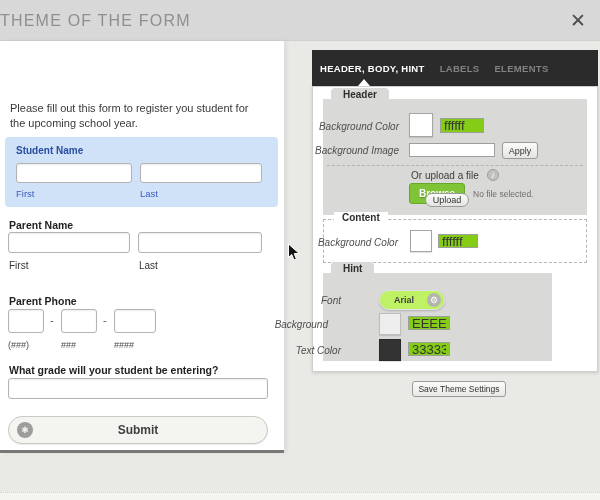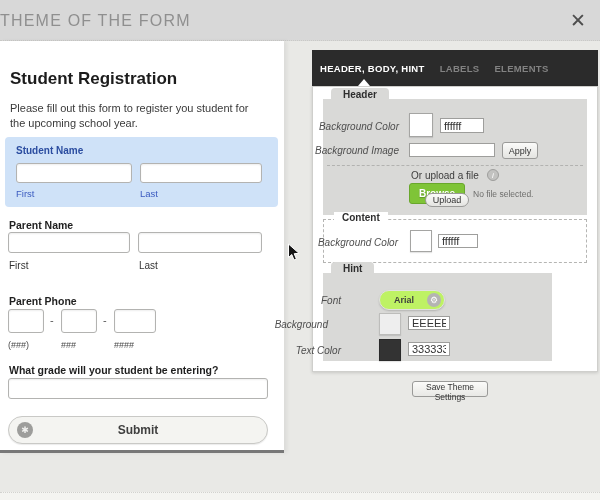--- a/index.html
+++ b/index.html
@@ -80,21 +80,21 @@
   .lbl-font      { right:211px; top:22px; }
   .lbl-hintbg    { right:224px; top:46px; }
   .lbl-textcolor { right:211px; top:72px; }
 
   .swatch { position:absolute; border:1px solid #a5a5a3; background:#fff; box-shadow:0 1px 1px rgba(0,0,0,0.1); cursor:pointer; }
   .sw-header   { left:86px; top:14px; width:24px; height:24px; }
   .sw-content  { left:86px; top:10px; width:22px; height:22px; }
   .sw-hintbg   { left:56px; top:40px; width:22px; height:22px; border-color:#bdbdbb; }
   .sw-textcolor{ left:56px; top:66px; width:22px; height:22px; border-color:#2a2a2a; }
 
-  .hex { position:absolute; border:1px solid #9e9e9c; background:#ffffff; font-size:11px; color:#333; padding:0 3px;
+  .hex { position:absolute; border:1px solid #9e9e9c; background:#84cc16; font-size:13px; color:#333; padding:0 3px;
          font-family:"Liberation Sans", sans-serif; }
   .hex-header   { left:117px; top:19px; width:44px; height:15px; }
   .hex-content  { left:114px; top:14px; width:40px; height:14px; }
   .hex-hintbg   { left:85px;  top:43px; width:42px; height:14px; }
   .hex-textcolor{ left:85px;  top:69px; width:42px; height:14px; }
 
   .img-input { position:absolute; left:86px; top:44px; width:86px; height:14px; border:1px solid #9e9e9c;
                background:#fff; font-size:9px; padding:0 3px; }
   .mini-btn { position:absolute; font-size:9px; color:#333; border:1px solid #9a9a98; border-radius:3px;
               background:linear-gradient(#fbfbf9,#e4e4e1); cursor:pointer; font-family:"Liberation Sans", sans-serif; }
@@ -109,40 +109,39 @@
                 border:1px solid #69a72c; border-radius:3px; color:#fff; font-weight:bold; font-size:10px;
                 text-align:center; line-height:20px; text-shadow:0 1px 1px rgba(0,0,0,0.25); cursor:pointer; }
   .no-file { position:absolute; left:150px; top:90px; font-size:8.5px; color:#6e6e6c; }
 
   .font-pill { position:absolute; left:56px; top:17px; width:66px; height:20px; border-radius:11px; background:#bef264;
                border:1px solid #e2e2e0; box-shadow:0 1px 2px rgba(0,0,0,0.18); cursor:pointer; }
   .font-name { position:absolute; left:14px; top:0; line-height:19px; font-size:9px; font-weight:bold; color:#3f3f3f; }
   .pill-gear { position:absolute; right:3px; top:2px; width:14px; height:14px; border-radius:50%; background:#b4b4b2;
                color:#fff; font-size:9px; line-height:14px; text-align:center; }
 
-  .save-btn { position:absolute; left:412px; top:381px; width:76px; height:16px; font-size:8.5px; color:#333;
+  .save-btn { position:absolute; left:412px; top:381px; width:94px; height:16px; font-size:8.5px; color:#333;
               border:1px solid #9a9a98; border-radius:3px; background:linear-gradient(#fbfbf9,#e8e8e5);
               font-family:"Liberation Sans", sans-serif; cursor:pointer; }
 
   .bottom-strip { position:absolute; left:0; top:492px; width:600px; height:8px; background:#f4f4f1;
                   border-top:1px dotted #d2d2cf; }
   .cursor { position:absolute; left:287px; top:243px; z-index:9; }
 </style>
 </head>
 <body>
 
 <div id="stage">
 
   <div class="topbar">
     <span class="topbar-title">THEME OF THE FORM</span>
     <span class="close">✕</span>
   </div>
 
   <div class="form-panel">
-    <div class="form-title">Student Registration</div>
     <div class="form-desc">Please fill out this form to register you student for the upcoming school year.</div>
 
     <div class="student-box">
       <div class="sn-label">Student Name</div>
       <input class="fld sn-first" type="text" style="">
       <input class="fld sn-last" type="text" style="">
       <div class="sn-first-sub">First</div>
       <div class="sn-last-sub">Last</div>
     </div>
 

